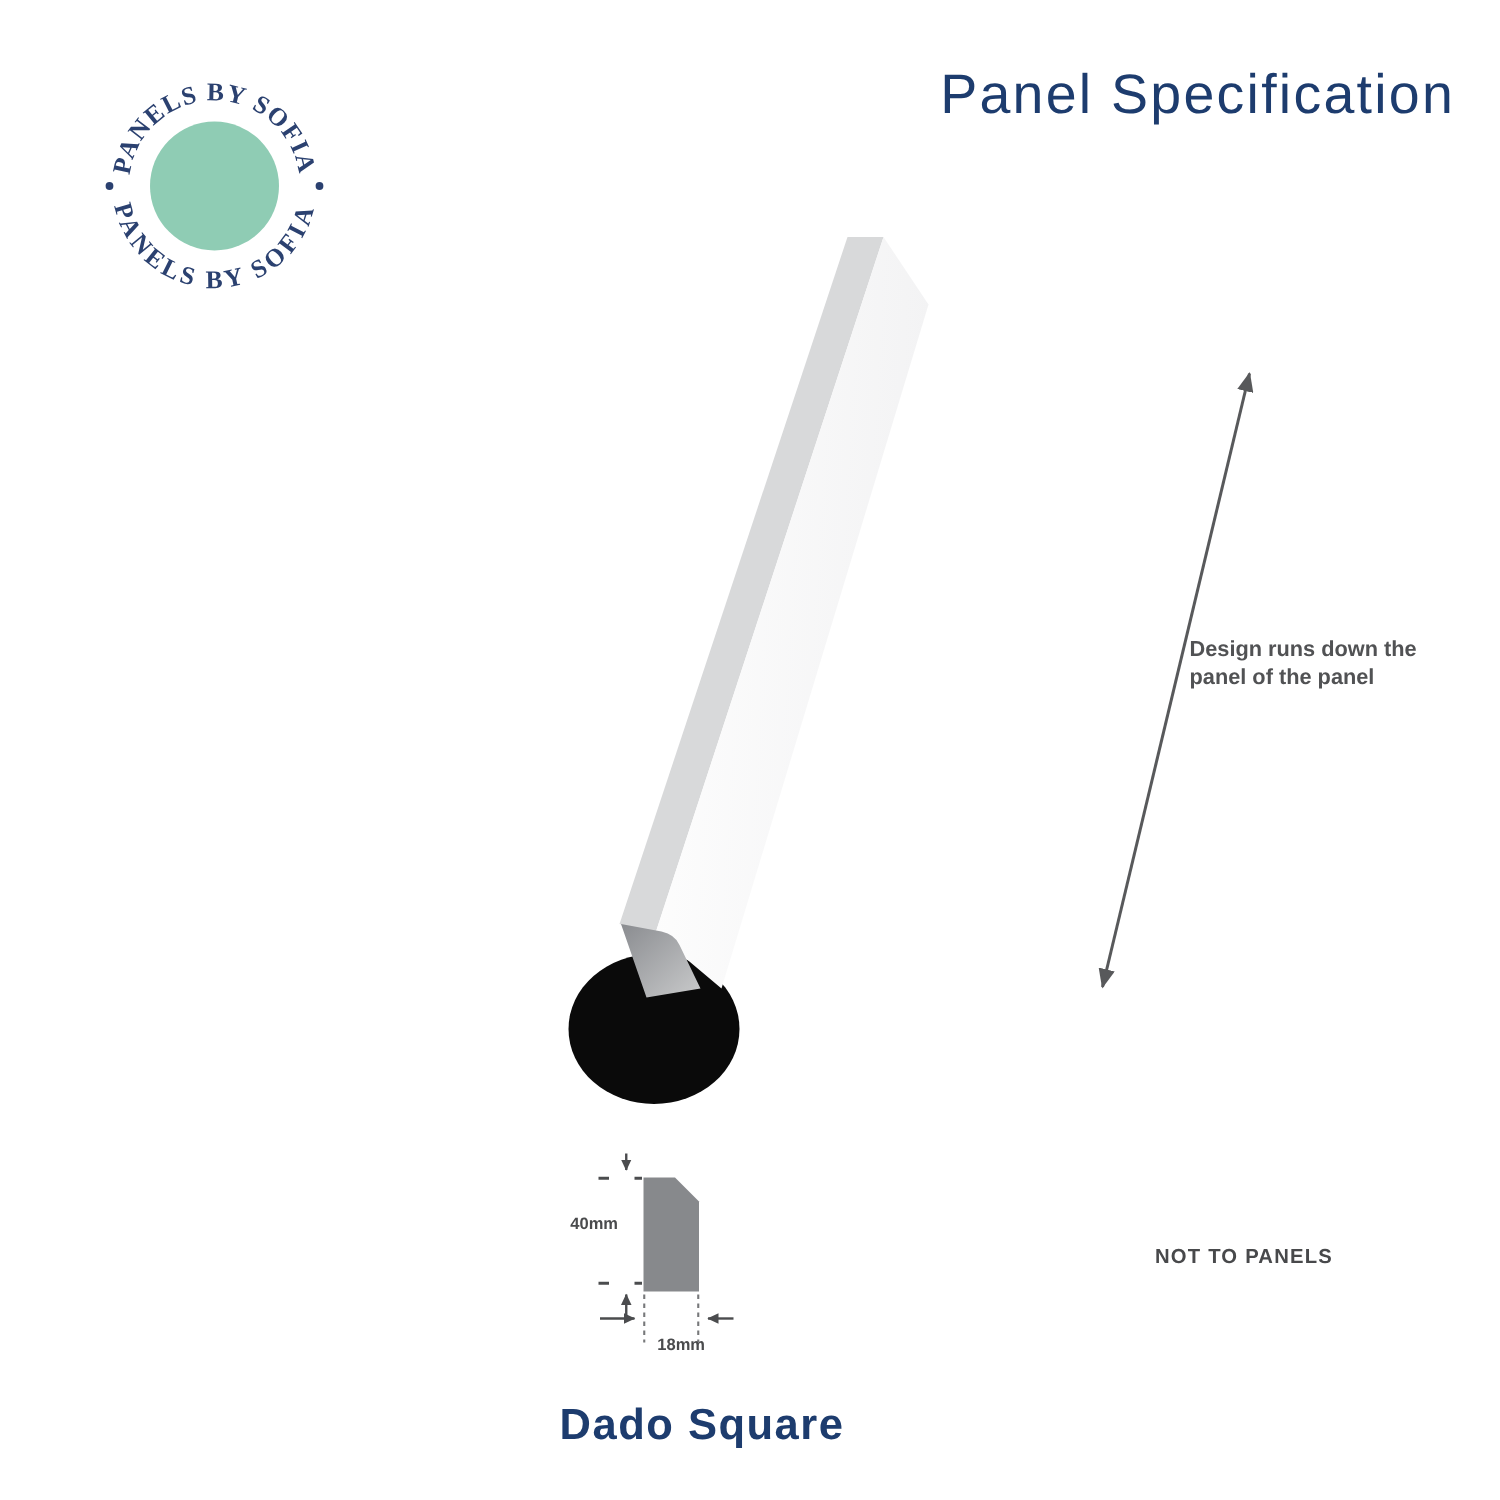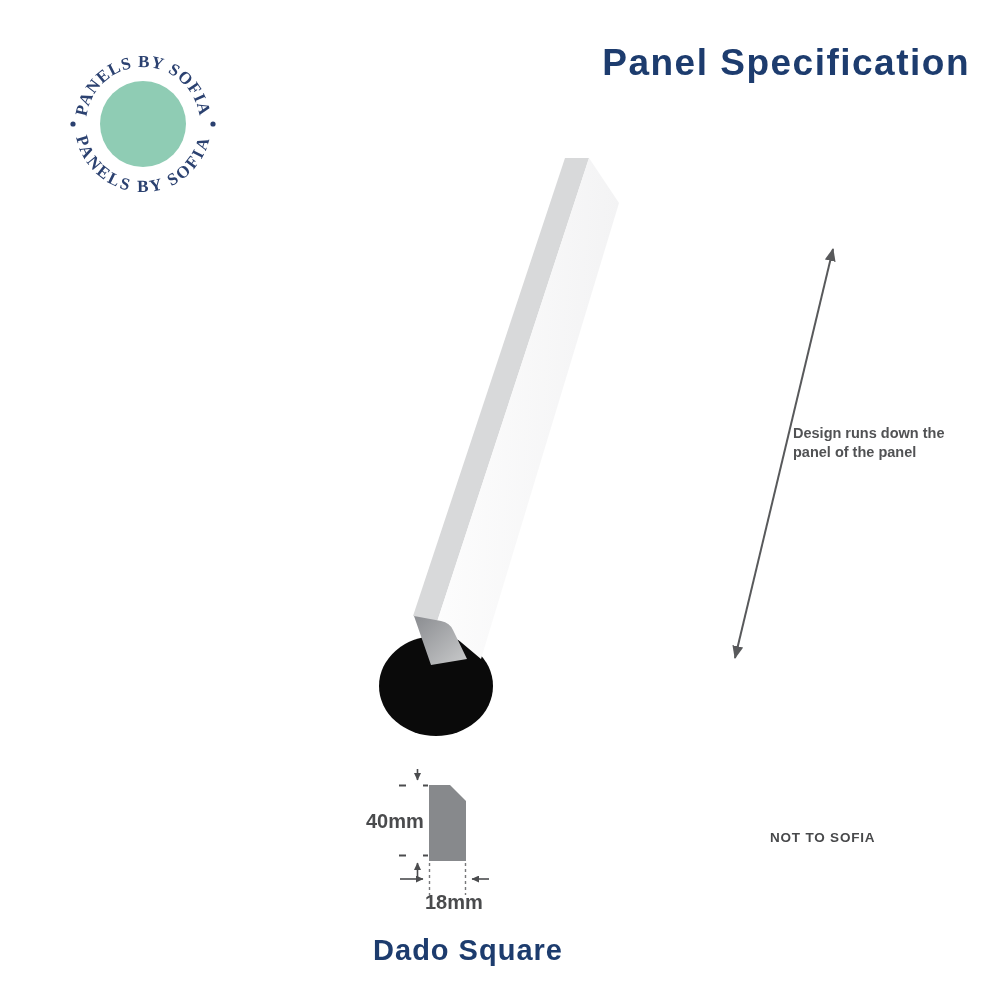--- a/index.html
+++ b/index.html
@@ -3,40 +3,40 @@
 <meta charset="utf-8">
 <style>
   html,body{margin:0;padding:0;}
   body{
     width:1000px;height:1000px;position:relative;background:#ffffff;
     font-family:"Liberation Sans", sans-serif;overflow:hidden;
   }
   .abs{position:absolute;}
   .page-title{
     top:42px;right:30px;
-    font-size:37px;font-weight:700;letter-spacing:1.5px;
+    font-size:37px;font-weight:400;letter-spacing:1.5px;
     color:#1d3c6e;white-space:nowrap;
   }
   .product-title{
     top:934px;left:448px;transform:translateX(-50%);
     font-size:29px;font-weight:800;letter-spacing:1px;
     color:#1d3c6e;white-space:nowrap;margin-left:20px;
   }
   .design-note{
     top:424px;left:793px;width:184px;
     font-size:14.5px;line-height:19px;font-weight:600;
     color:#515254;text-align:left;
   }
   .scale-note{
     top:830px;left:770px;
     font-size:13.5px;font-weight:600;letter-spacing:0.8px;
     color:#48494b;white-space:nowrap;
   }
   .dim-label{
-    font-size:20px;font-weight:600;color:#4a4b4d;white-space:nowrap;
+    font-size:11px;font-weight:600;color:#4a4b4d;white-space:nowrap;
   }
   .dim-40{top:810px;left:366px;width:46px;text-align:right;}
   .dim-18{top:891px;left:425px;width:45px;text-align:right;}
   .logo-svg{top:34px;left:53px;}
   .scene-svg{top:0;left:0;}
   .logo-arc-text{
     font-family:"Liberation Serif", serif;
     font-weight:700;
     fill:#2b4170;
   }
@@ -107,19 +107,19 @@
 
   <line x1="429.5" y1="863" x2="429.5" y2="895" stroke="#77787a" stroke-width="1.4" stroke-dasharray="3,3"></line>
   <line x1="465.5" y1="863" x2="465.5" y2="895" stroke="#77787a" stroke-width="1.4" stroke-dasharray="3,3"></line>
 </svg>
 
 <div class="abs design-note">
   <div>Design runs down the</div>
   <div>panel of the panel</div>
 </div>
 
-<div class="abs scale-note">NOT TO SOFIA</div>
+<div class="abs scale-note">NOT TO PANELS</div>
 
 <div class="abs dim-label dim-40">40mm</div>
 
 <div class="abs dim-label dim-18">18mm</div>
 
 <div class="abs product-title">Dado Square</div>
 
 </body></html>

